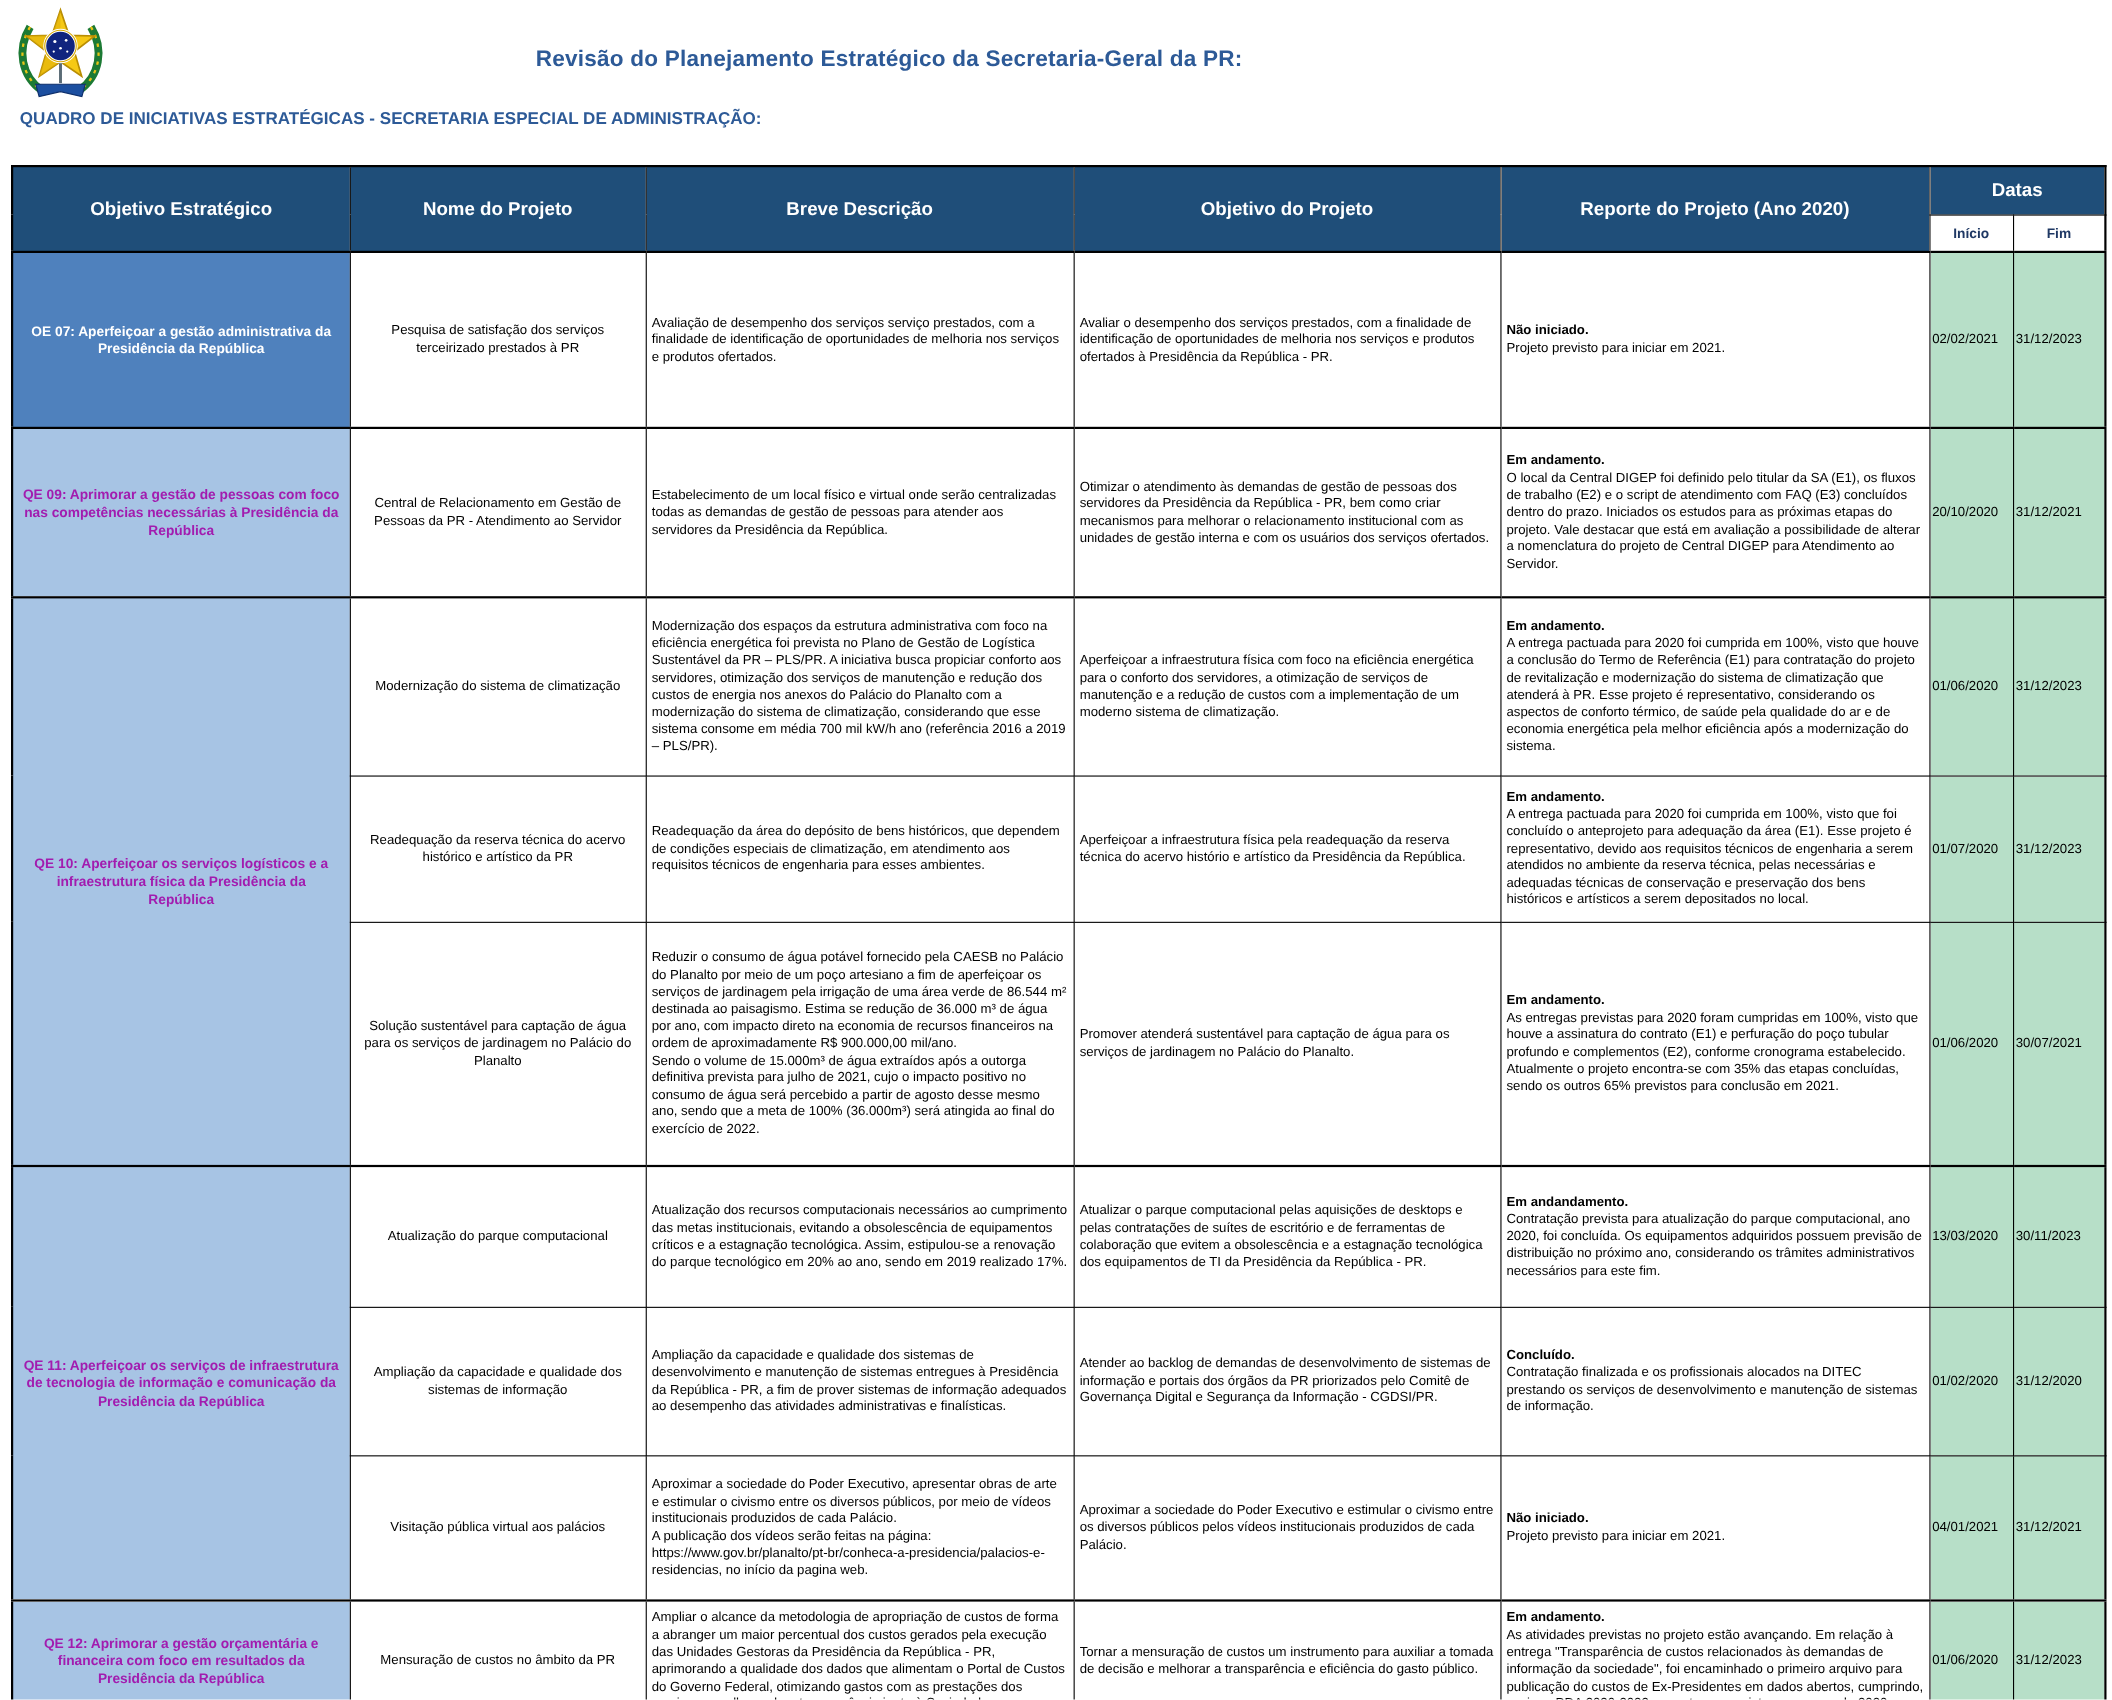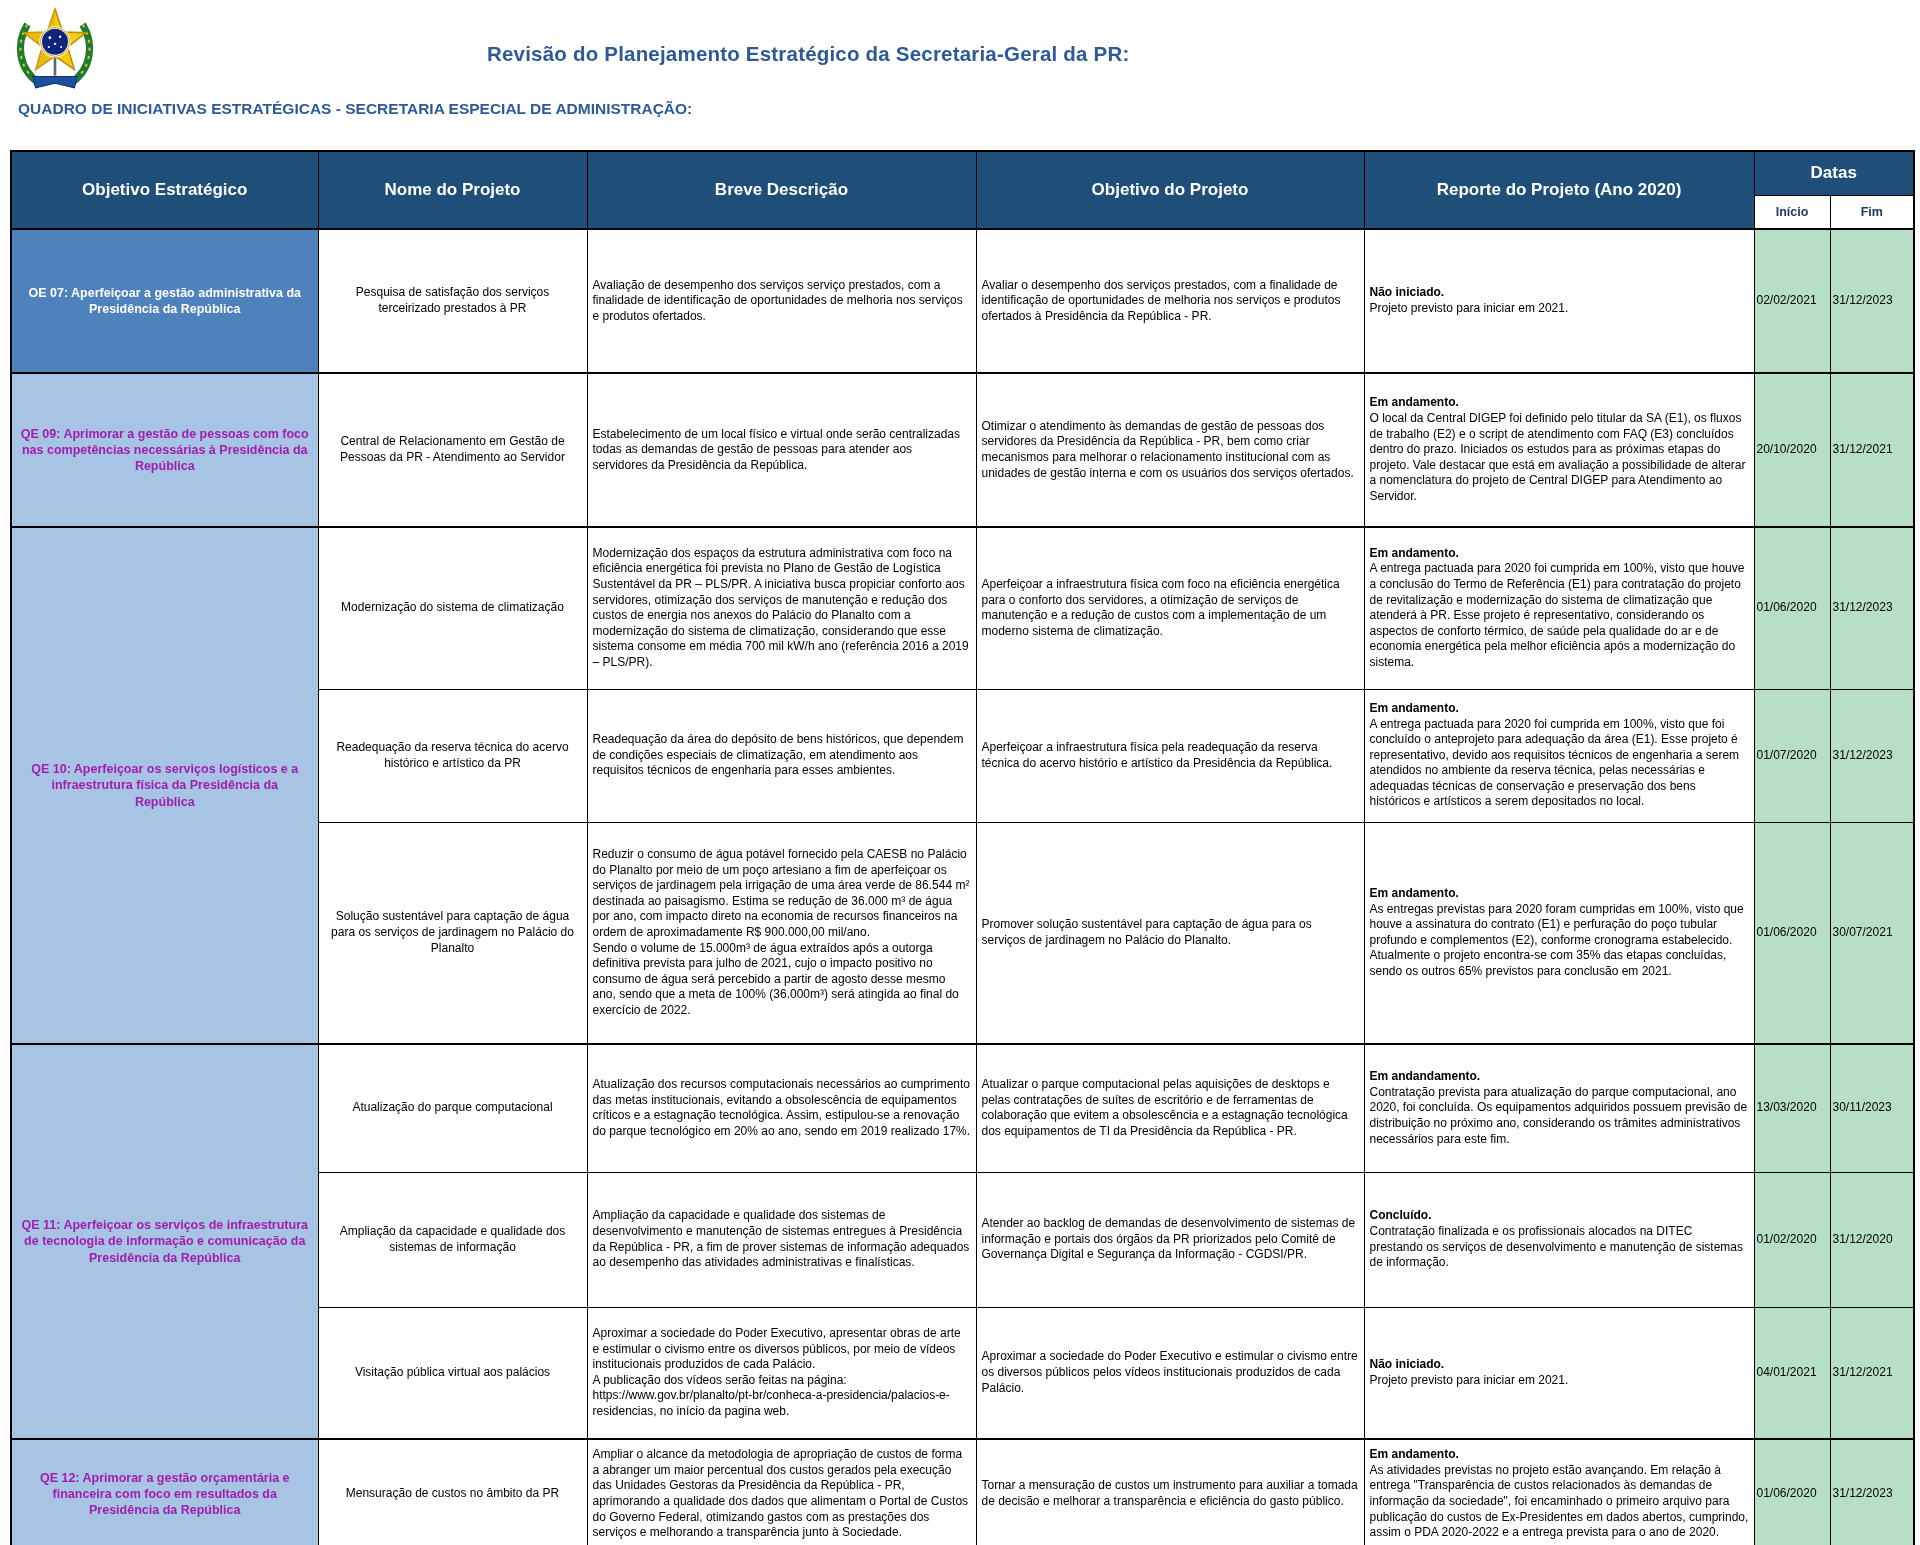--- a/index.html
+++ b/index.html
@@ -92,21 +92,21 @@
         <th rowspan="2">Objetivo do Projeto</th>
         <th rowspan="2">Reporte do Projeto (Ano 2020)</th>
         <th colspan="2">Datas</th>
       </tr>
       <tr>
         <th class="sub">Início</th>
         <th class="sub">Fim</th>
       </tr>
     </thead>
   <tbody id="tbl-body">
-      <tr class="gstart" style="height: 144px;">
+      <tr class="gstart" style="height: 160px;">
         <td class="obj medium" rowspan="1">OE 07: Aperfeiçoar a gestão administrativa da Presidência da República</td>
         <td class="proj">Pesquisa de satisfação dos serviços terceirizado prestados à PR</td>
         <td class="desc">Avaliação de desempenho dos serviços serviço prestados, com a finalidade de identificação de oportunidades de melhoria nos serviços e produtos ofertados.</td>
         <td class="desc">Avaliar o desempenho dos serviços prestados, com a finalidade de identificação de oportunidades de melhoria nos serviços e produtos ofertados à Presidência da República - PR.</td>
         <td class="report">
           <div class="status">Não iniciado.</div>
           <div>Projeto previsto para iniciar em 2021.</div>
         </td>
         <td class="date">02/02/2021</td>
         <td class="date">31/12/2023</td>
@@ -143,21 +143,21 @@
           <div class="status">Em andamento.</div>
           <div>A entrega pactuada para 2020 foi cumprida em 100%, visto que foi concluído o anteprojeto para adequação da área (E1). Esse projeto é representativo, devido aos requisitos técnicos de engenharia a serem atendidos no ambiente da reserva técnica, pelas necessárias e adequadas técnicas de conservação e preservação dos bens históricos e artísticos a serem depositados no local.</div>
         </td>
         <td class="date">01/07/2020</td>
         <td class="date">31/12/2023</td>
       </tr>
       <tr style="height: 222px;">
         <td class="proj">Solução sustentável para captação de água para os serviços de jardinagem no Palácio do Planalto</td>
         <td class="desc">Reduzir o consumo de água potável fornecido pela CAESB no Palácio do Planalto por meio de um poço artesiano a fim de aperfeiçoar os serviços de jardinagem pela irrigação de uma área verde de 86.544 m² destinada ao paisagismo. Estima se redução de 36.000 m³ de água por ano, com impacto direto na economia de recursos financeiros na ordem de aproximadamente R$ 900.000,00 mil/ano.
 Sendo o volume de 15.000m³ de água extraídos após a outorga definitiva prevista para julho de 2021, cujo o impacto positivo no consumo de água será percebido a partir de agosto desse mesmo ano, sendo que a meta de 100% (36.000m³) será atingida ao final do exercício de 2022.</td>
-        <td class="desc">Promover solução sustentável para captação de água para os serviços de jardinagem no Palácio do Planalto.</td>
+        <td class="desc">Promover atenderá sustentável para captação de água para os serviços de jardinagem no Palácio do Planalto.</td>
         <td class="report">
           <div class="status">Em andamento.</div>
           <div>As entregas previstas para 2020 foram cumpridas em 100%, visto que houve a assinatura do contrato (E1) e perfuração do poço tubular profundo e complementos (E2), conforme cronograma estabelecido. Atualmente o projeto encontra-se com 35% das etapas concluídas, sendo os outros 65% previstos para conclusão em 2021.</div>
         </td>
         <td class="date">01/06/2020</td>
         <td class="date">30/07/2021</td>
       </tr>
       <tr class="gstart" style="height: 128px;">
         <td class="obj light" rowspan="3">QE 11: Aperfeiçoar os serviços de infraestrutura de tecnologia de informação e comunicação da Presidência da República</td>
         <td class="proj">Atualização do parque computacional</td>

